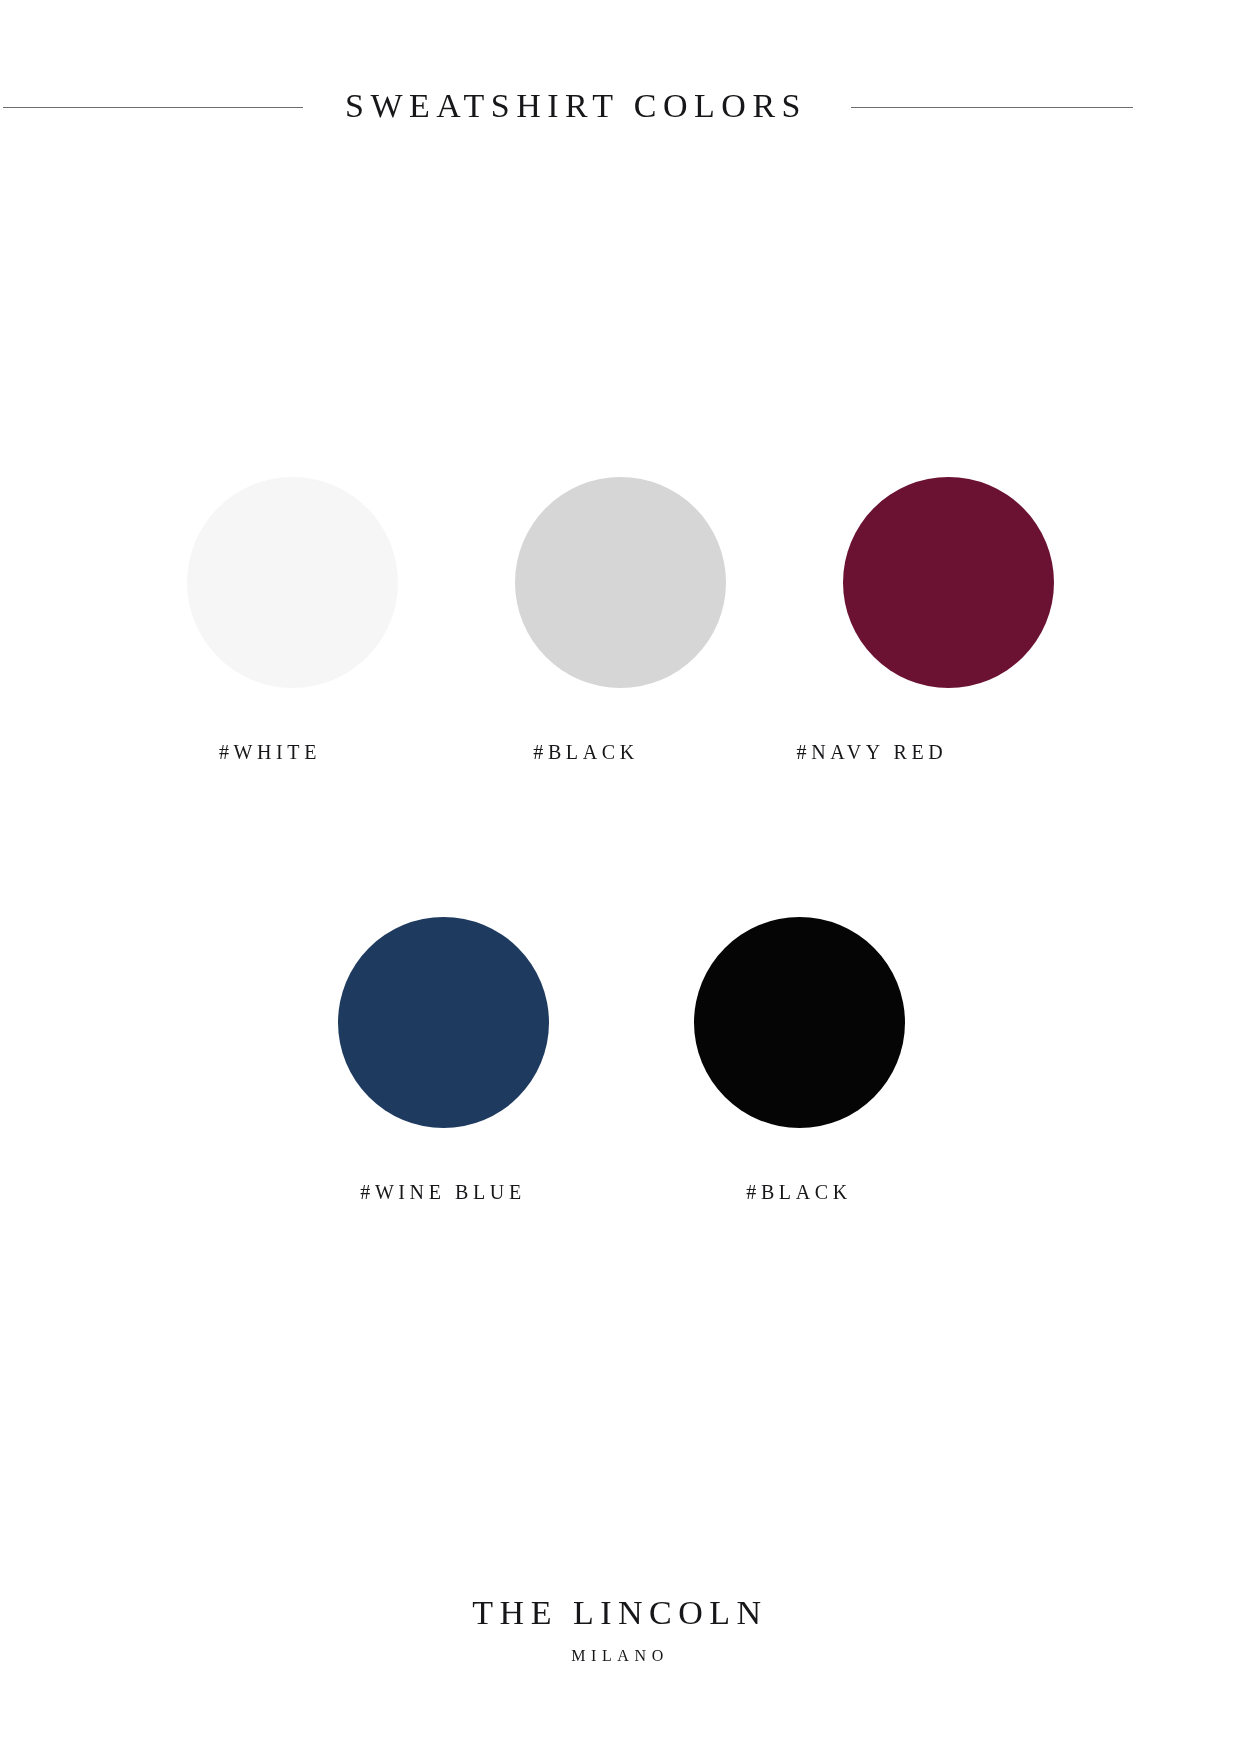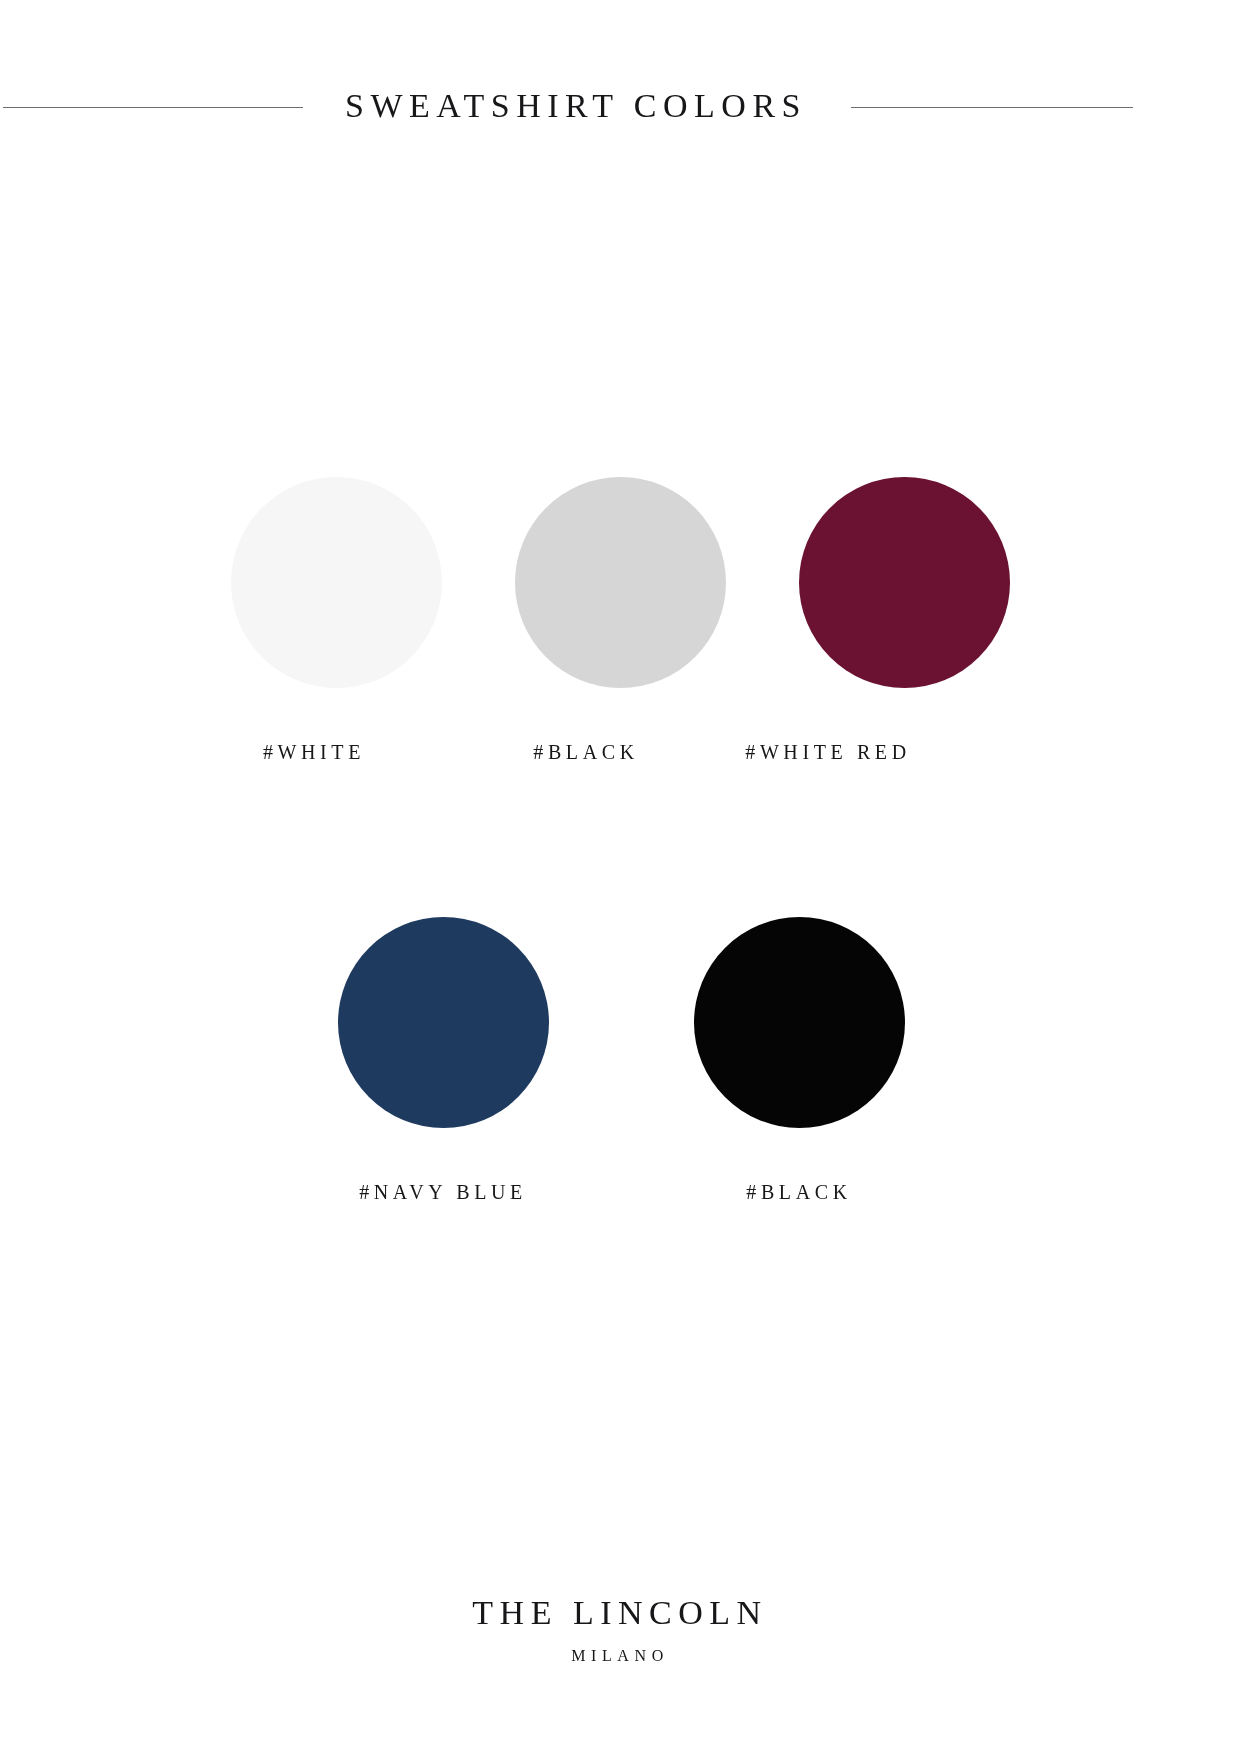--- a/index.html
+++ b/index.html
@@ -60,21 +60,21 @@
     position: absolute;
     top: 477px;
     left: 0;
     width: 1240px;
   }
   .swatch-row {
     display: flex;
     justify-content: center;
     align-items: flex-start;
   }
-  .swatch-row.row-1 { gap: 72px; }
+  .swatch-row.row-1 { gap: 116px; }
   .swatch-row.row-2 { gap: 144px; margin-top: 155px; padding-left: 2px; }
 
   .swatch {
     width: 212px;
     display: flex;
     flex-direction: column;
     align-items: center;
   }
   .swatch-dot {
     width: 211px;
@@ -143,30 +143,30 @@
         <span class="swatch-label">#WHITE</span>
       </div>
 
       <div class="swatch offset-left2">
         <span class="swatch-dot" id="dot-0-1" style="background: rgb(214, 214, 214);"></span>
         <span class="swatch-label">#BLACK</span>
       </div>
 
       <div class="swatch offset-left3">
         <span class="swatch-dot" id="dot-0-2" style="background: rgb(107, 18, 50);"></span>
-        <span class="swatch-label">#WHITE RED</span>
+        <span class="swatch-label">#NAVY RED</span>
       </div>
 
     </div>
 
     <div class="swatch-row row-2">
 
       <div class="swatch">
         <span class="swatch-dot" id="dot-1-0" style="background: rgb(30, 58, 95);"></span>
-        <span class="swatch-label">#NAVY BLUE</span>
+        <span class="swatch-label">#WINE BLUE</span>
       </div>
 
       <div class="swatch">
         <span class="swatch-dot" id="dot-1-1" style="background: rgb(5, 5, 5);"></span>
         <span class="swatch-label">#BLACK</span>
       </div>
 
     </div>
 
   </div>

